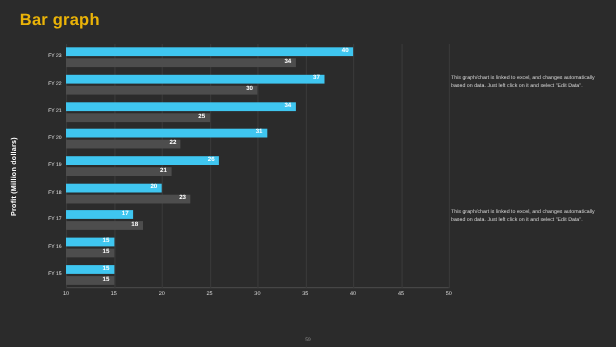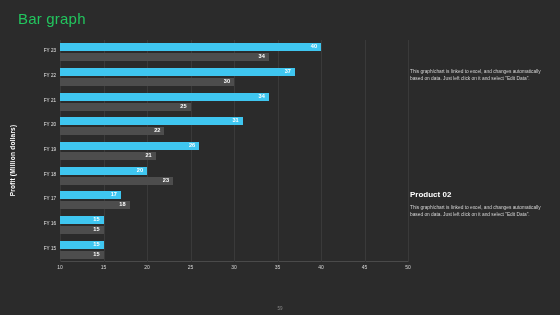--- a/index.html
+++ b/index.html
@@ -5,21 +5,21 @@
   html,body{margin:0;padding:0;}
   body{
     width:560px;height:315px;
     background:#2b2b2b;
     font-family:"Liberation Sans", sans-serif;
     overflow:hidden;
     position:relative;
   }
   #title{
     position:absolute;left:18px;top:10px;
-    color:#22c55e;font-size:15px;font-weight:400;
+    color:#eab308;font-size:15px;font-weight:700;
     letter-spacing:.2px;
   }
   #chart-area{
     position:absolute;left:18px;top:40px;width:390px;height:240px;
   }
   
   #ylabel{
     position:absolute;left:6px;top:40px;width:14px;height:240px;
     display:flex;align-items:center;justify-content:center;
   }
@@ -185,17 +185,16 @@
         </div>
       </div>
     </div>
 </div>
 
 <div class="note" id="note1">
   <p>This graph/chart is linked to excel, and changes automatically based on data. Just left click on it and select "Edit Data".</p>
 </div>
 
 <div class="note" id="note2">
-  <h3>Product 02</h3>
   <p>This graph/chart is linked to excel, and changes automatically based on data. Just left click on it and select "Edit Data".</p>
 </div>
 
 <div id="pagenum">59</div>
 
 </body></html>

